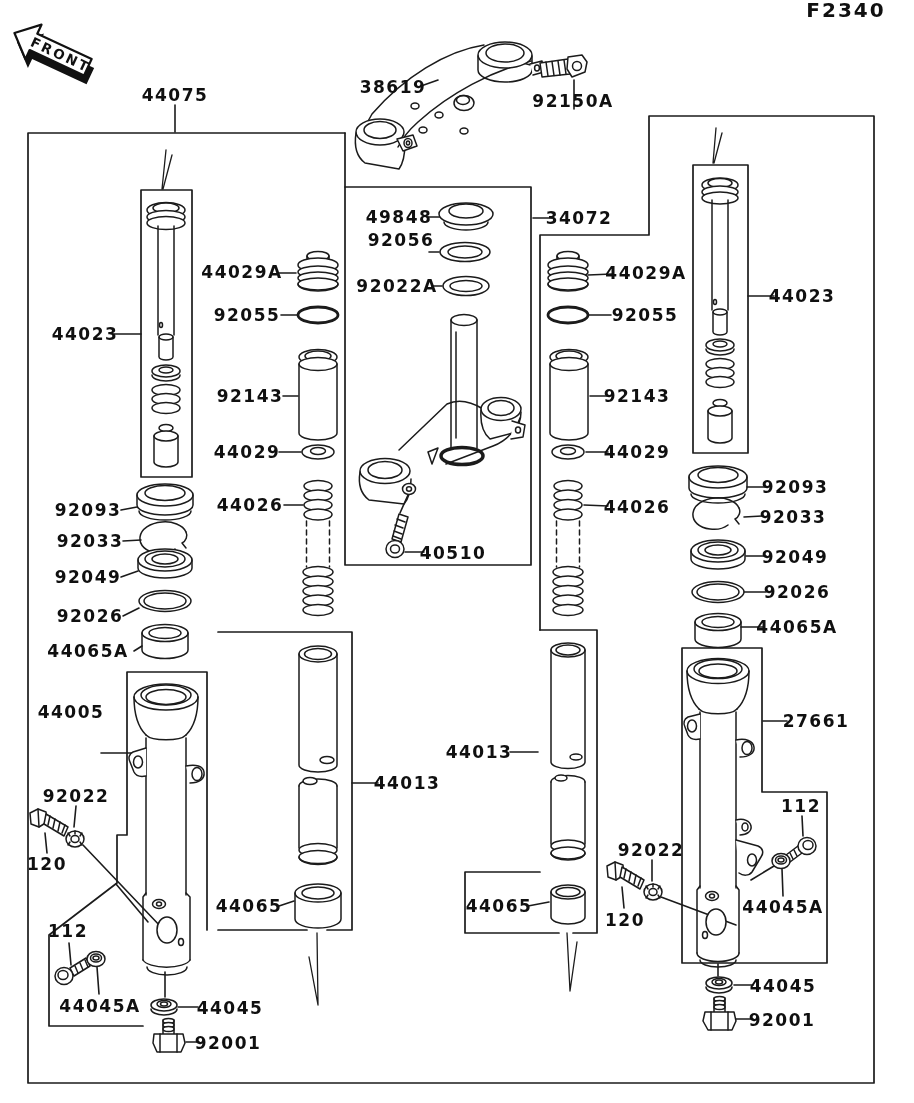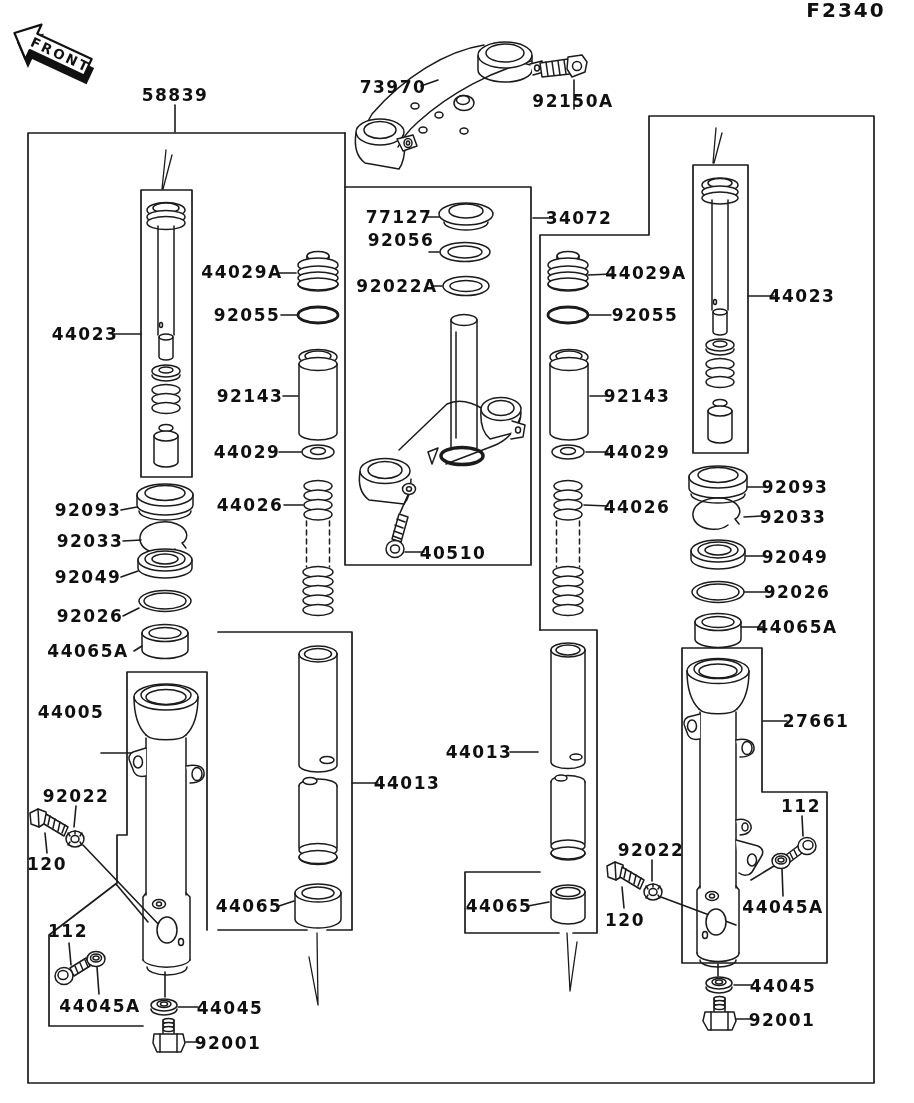--- a/index.html
+++ b/index.html
@@ -465,24 +465,24 @@
 
     <g transform="translate(38,44) rotate(25)">
       <path d="M-20,7 L1,-12 L1,-2 L61,-2 L61,16 L1,16 L1,26 Z" fill="#111" stroke="none"></path>
       <path d="M-26,0 L-5,-19 L-5,-9 L55,-9 L55,9 L-5,9 L-5,19 Z" fill="#fff" stroke="#111" stroke-width="2.2"></path>
       <text x="25" y="5" text-anchor="middle" font-family="DejaVu Sans, sans-serif" font-size="13.5" font-weight="bold" letter-spacing="2.5" fill="#111" stroke="none">FRONT</text>
     </g>
   </g>
 </svg>
 
 <div class="lbl fig" style="left:846px;top:10px">F2340</div>
-<div class="lbl" style="left:175px;top:95px">58839</div>
-<div class="lbl" style="left:393px;top:87px">73970</div>
+<div class="lbl" style="left:175px;top:95px">44075</div>
+<div class="lbl" style="left:393px;top:87px">38619</div>
 <div class="lbl" style="left:573px;top:101px">92150A</div>
-<div class="lbl" style="left:399px;top:217px">77127</div>
+<div class="lbl" style="left:399px;top:217px">49848</div>
 <div class="lbl" style="left:579px;top:218px">34072</div>
 <div class="lbl" style="left:401px;top:240px">92056</div>
 <div class="lbl" style="left:397px;top:286px">92022A</div>
 <div class="lbl" style="left:242px;top:272px">44029A</div>
 <div class="lbl" style="left:247px;top:315px">92055</div>
 <div class="lbl" style="left:250px;top:396px">92143</div>
 <div class="lbl" style="left:247px;top:452px">44029</div>
 <div class="lbl" style="left:250px;top:505px">44026</div>
 <div class="lbl" style="left:453px;top:553px">40510</div>
 <div class="lbl" style="left:85px;top:334px">44023</div>

